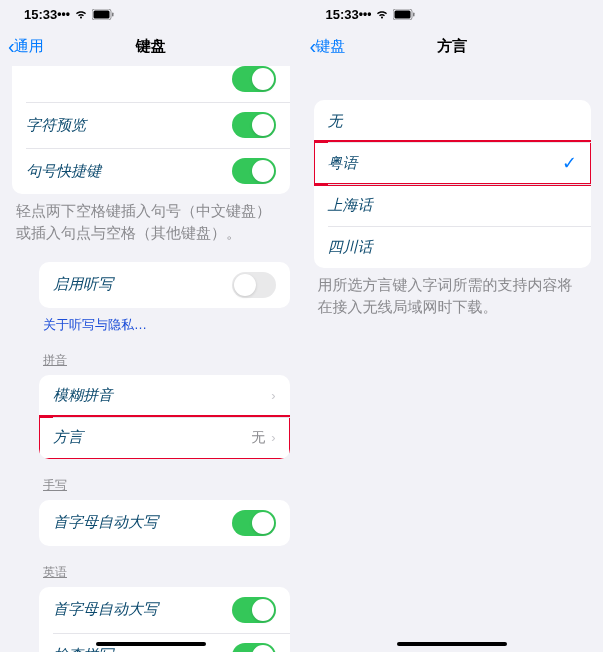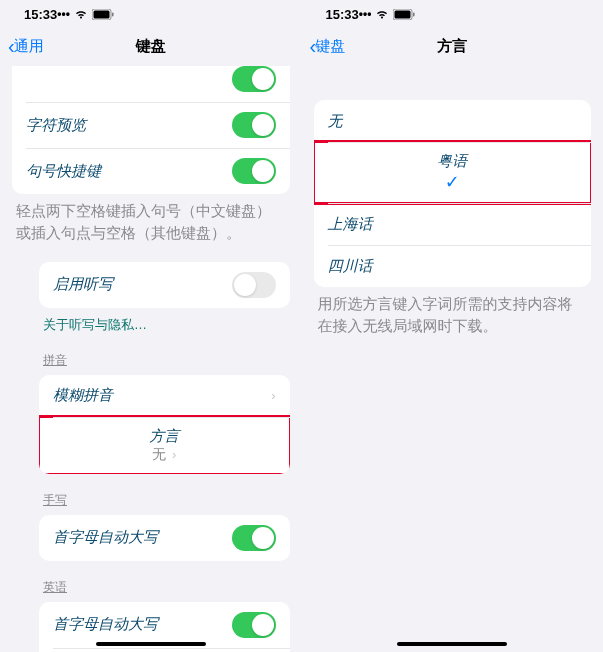--- a/index.html
+++ b/index.html
@@ -117,24 +117,24 @@
       width: 22px;
       height: 22px;
       border-radius: 50%;
       background: #fff;
       box-shadow: 0 1px 3px rgba(0,0,0,0.15);
     }
     .toggle.on .knob { right: 2px; }
     .toggle.off .knob { left: 2px; }
     .link-footer {
       font-size: 13px;
-      color: #0f766e;
+      color: #1d4ed8;
       padding: 8px 16px 0;
     }
-    .highlight { outline: 3px solid #e4002b; outline-offset: -1px; flex-direction: column; }
+    .highlight { outline: 3px solid #e4002b; outline-offset: -1px; }
     .partial-top .list { border-top-left-radius: 0; border-top-right-radius: 0; }
     .partial-top .cell:first-child { padding-top: 0; min-height: 26px; }
     .home-indicator {
       position: absolute;
       bottom: 6px;
       left: 50%;
       transform: translateX(-50%);
       width: 110px;
       height: 4px;
       border-radius: 2px;

